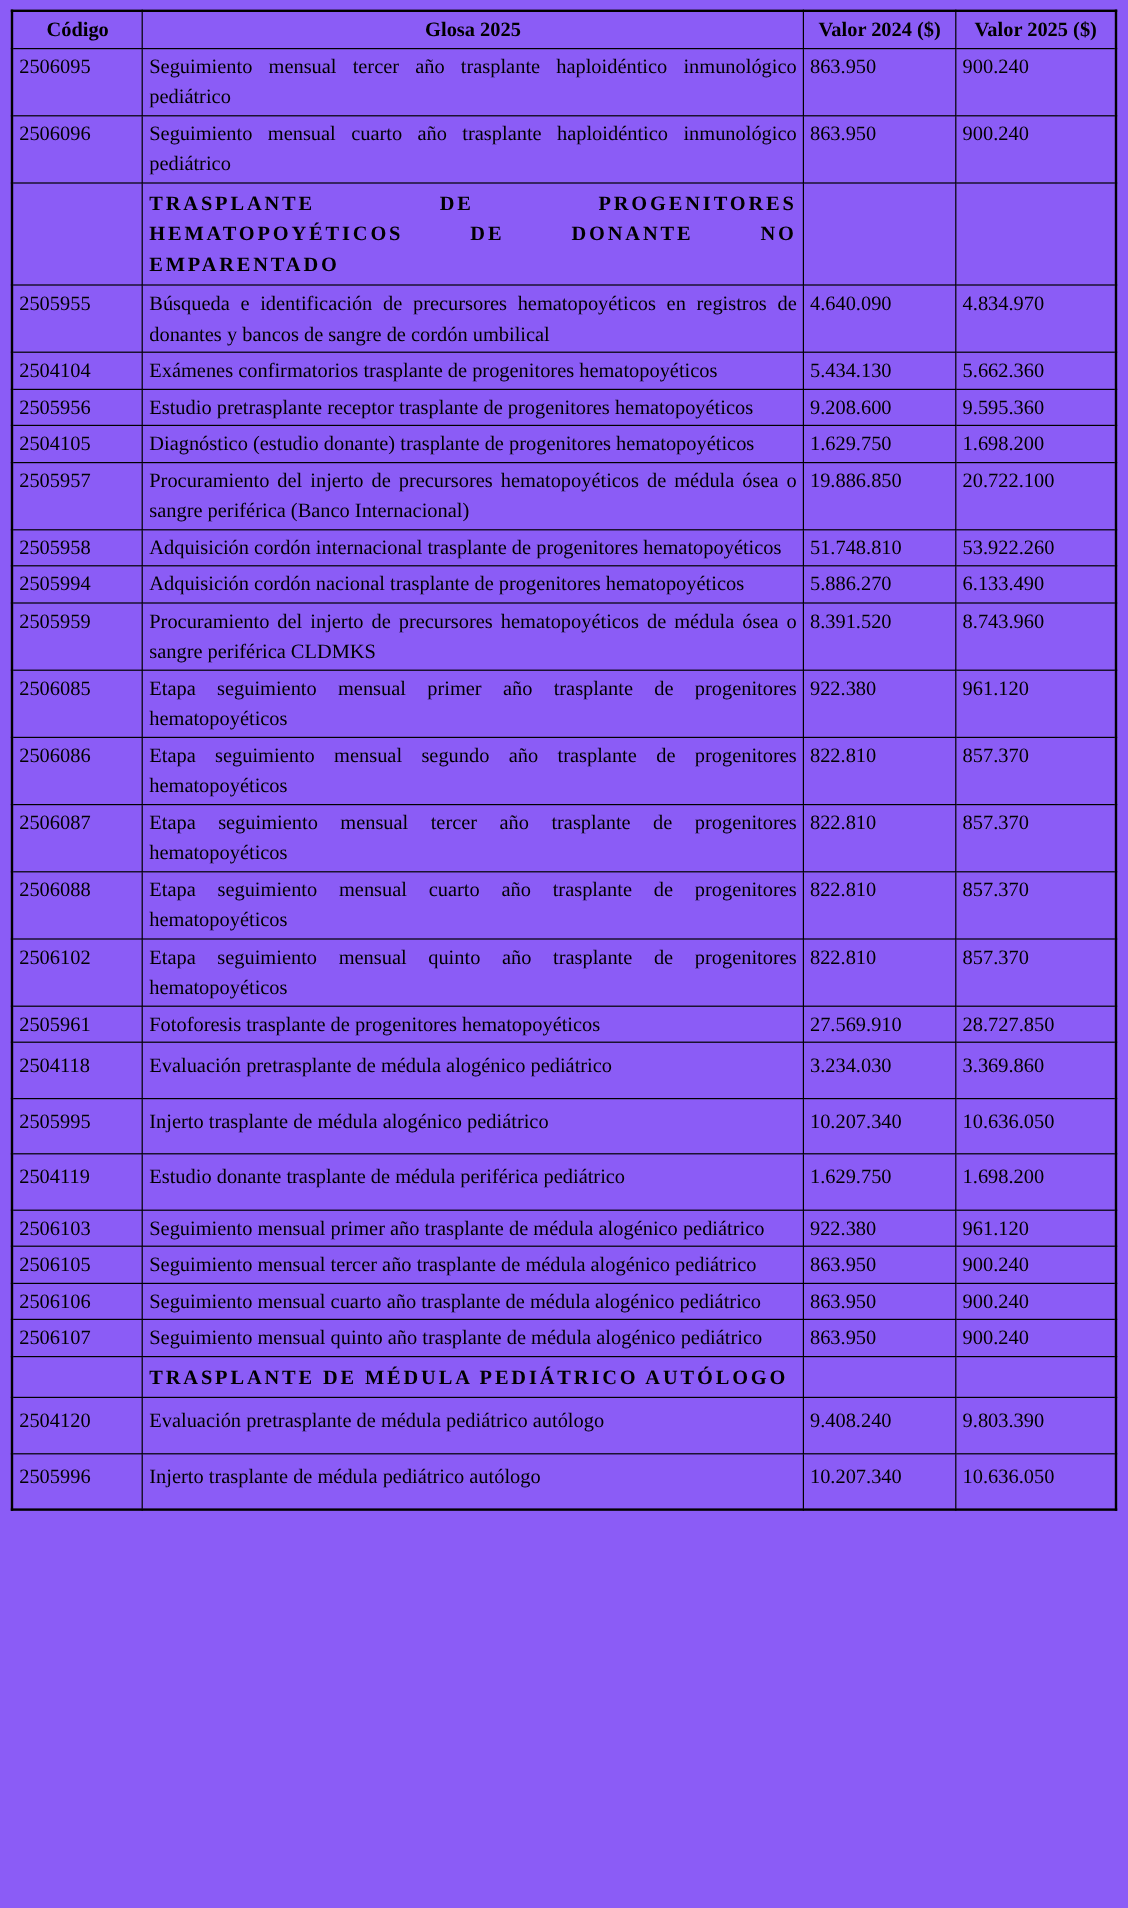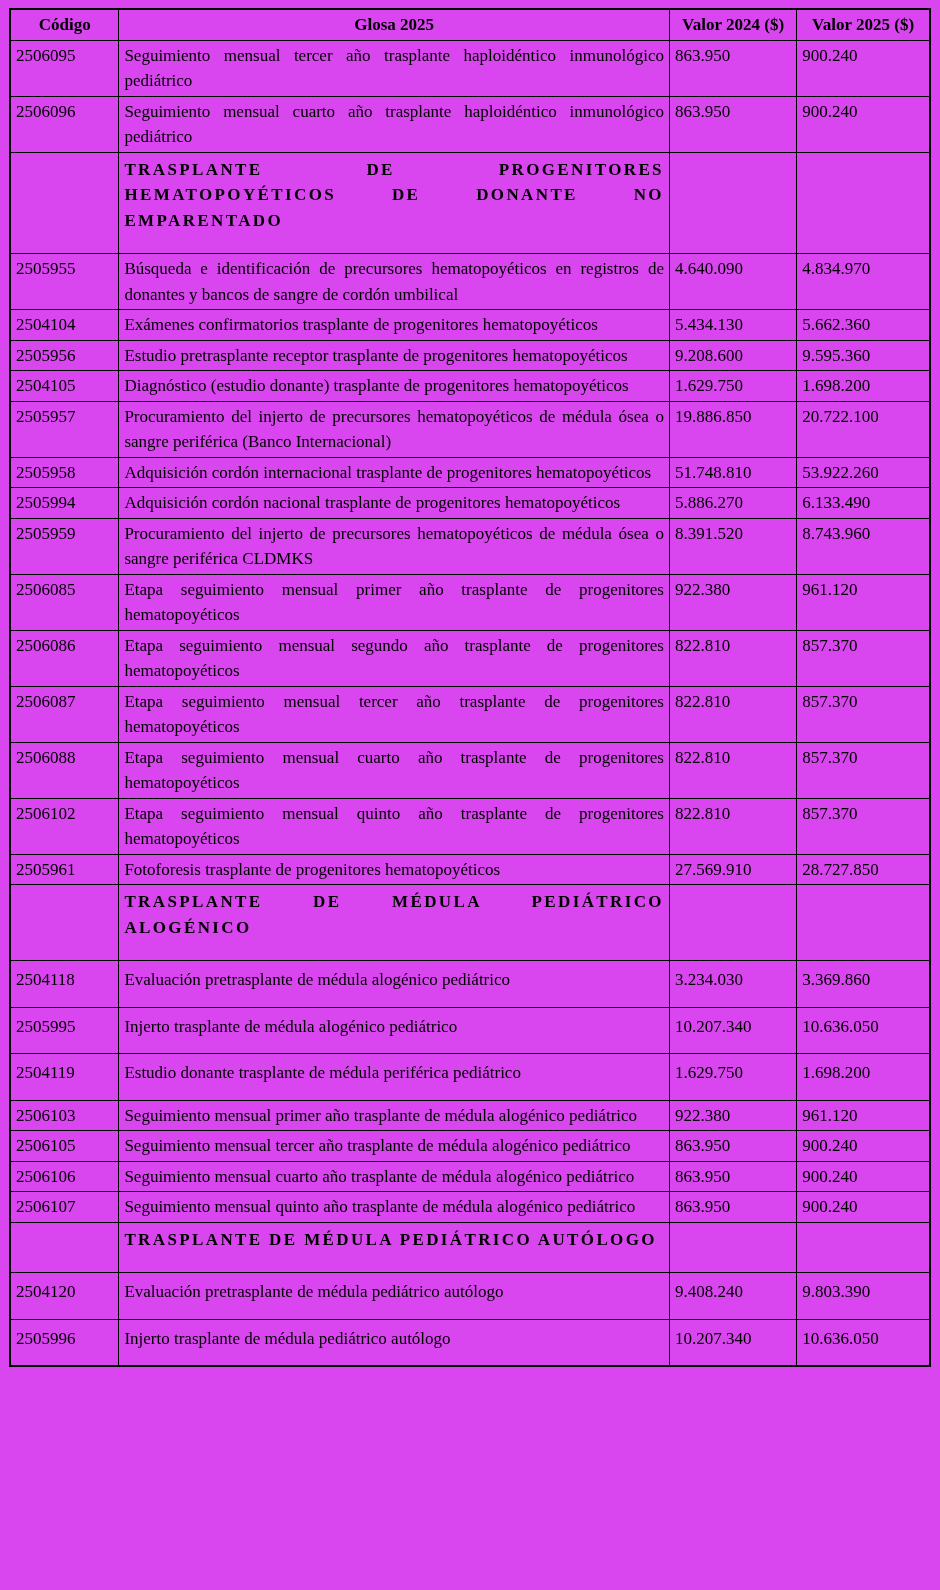--- a/index.html
+++ b/index.html
@@ -1,21 +1,21 @@
 <!DOCTYPE html>
 <html><head>
 <meta charset="utf-8">
 <style>
   html, body { margin: 0; padding: 0; background: #ffffff; }
   .page {
     width: 940px;
     min-height: 1590px;
     box-sizing: border-box;
     padding: 8px 9px;
-    background: #d946ef;
+    background: #8b5cf6;
     font-family: "Liberation Serif", "DejaVu Serif", serif;
     color: #000000;
   }
   table.tariff {
     border-collapse: collapse;
     width: 100%;
     table-layout: fixed;
     border: 2px solid #000;
   }
   table.tariff th, table.tariff td {
@@ -33,21 +33,21 @@
     padding: 5px 4px 6px 4px;
   }
   td.codigo { text-align: left; padding-left: 11px; }
   td.glosa  { text-align: justify; padding-left: 6px; padding-right: 6px; }
   td.valor  { text-align: left; padding-right: 7px; }
   tr.section td.glosa {
     font-weight: bold;
     letter-spacing: 0.14em;
     text-align: justify;
     padding-top: 4px;
-    padding-bottom: 20px;
+    padding-bottom: 4px;
   }
   tr.item.tall td { padding-top: 6px; padding-bottom: 14px; }
 </style>
 </head>
 <body>
 
 <div class="page">
   <table class="tariff">
     <colgroup>
       <col style="width:107px">
@@ -159,26 +159,20 @@
           <td class="glosa">Etapa seguimiento mensual quinto año trasplante de progenitores hematopoyéticos</td>
           <td class="valor">822.810</td>
           <td class="valor">857.370</td>
         </tr>
         <tr class="item">
           <td class="codigo">2505961</td>
           <td class="glosa">Fotoforesis trasplante de progenitores hematopoyéticos</td>
           <td class="valor">27.569.910</td>
           <td class="valor">28.727.850</td>
         </tr>
-        <tr class="section">
-          <td class="codigo"></td>
-          <td class="glosa">TRASPLANTE DE MÉDULA PEDIÁTRICO ALOGÉNICO</td>
-          <td class="valor"></td>
-          <td class="valor"></td>
-        </tr>
         <tr class="item tall">
           <td class="codigo">2504118</td>
           <td class="glosa">Evaluación pretrasplante de médula alogénico pediátrico</td>
           <td class="valor">3.234.030</td>
           <td class="valor">3.369.860</td>
         </tr>
         <tr class="item tall">
           <td class="codigo">2505995</td>
           <td class="glosa">Injerto trasplante de médula alogénico pediátrico</td>
           <td class="valor">10.207.340</td>

